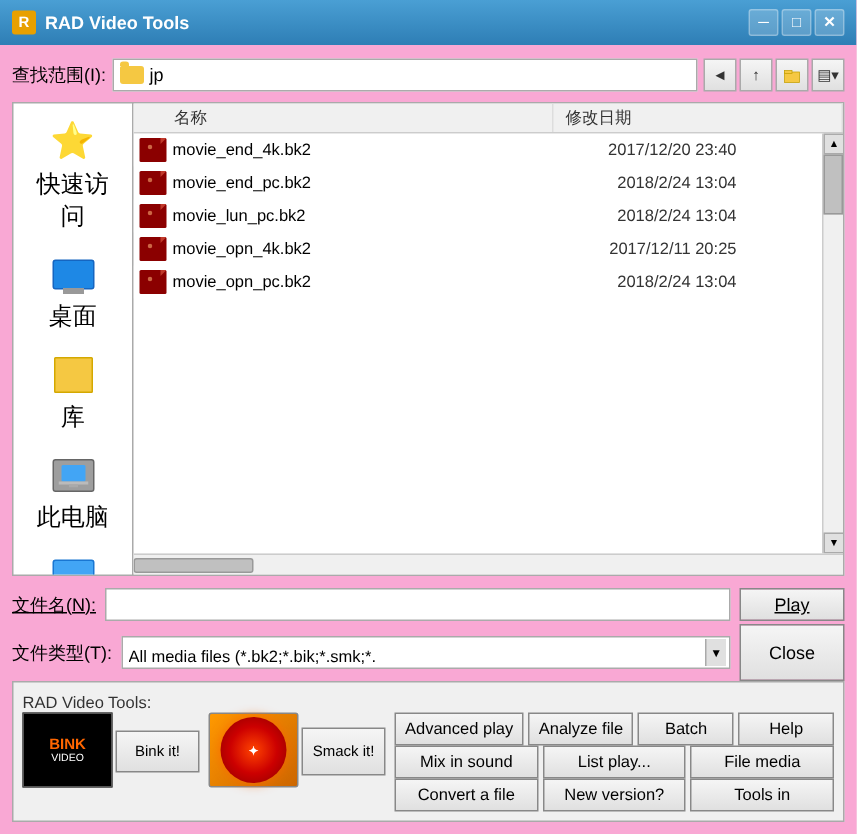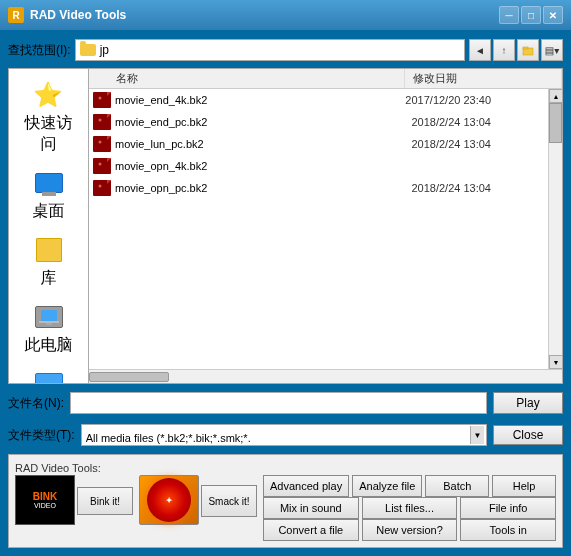--- a/index.html
+++ b/index.html
@@ -54,21 +54,21 @@
       font-size: 10px;
       cursor: pointer;
       display: flex;
       align-items: center;
       justify-content: center;
       border-radius: 2px;
     }
 
     
     .dialog {
-      background: #0369a1;
+      background: #f9a8d4;
       height: calc(100% - 30px);
       display: flex;
       flex-direction: column;
       padding: 8px;
       gap: 6px;
     }
 
     
     .location-bar {
       display: flex;
@@ -243,21 +243,21 @@
       height: 20px;
     }
     .file-list-header-col {
       padding: 2px 8px;
       font-size: 11px;
       color: #333;
       border-right: 1px solid #ddd;
       display: flex;
       align-items: center;
     }
-    .col-name { width: 316px; padding-left: 27px; }
+    .col-name { width: 280px; padding-left: 27px; }
     .col-date { flex: 1; }
     .file-list-body {
       flex: 1;
       overflow-y: auto;
       overflow-x: hidden;
     }
     .file-row {
       display: flex;
       align-items: center;
       height: 22px;
@@ -330,20 +330,21 @@
       border: 1px solid #999;
       border-radius: 2px;
     }
 
     
     .filename-row {
       display: flex;
       align-items: center;
       gap: 6px;
       height: 26px;
+      text-decoration: underline;
     }
     .filename-label {
       font-size: 12px;
       white-space: nowrap;
     }
     .filename-input {
       flex: 1;
       height: 22px;
       border: 1px solid #aaa;
       background: white;
@@ -386,21 +387,21 @@
       height: 18px;
       background: #e0e0e0;
       border-left: 1px solid #aaa;
       display: flex;
       align-items: center;
       justify-content: center;
       font-size: 8px;
     }
     .close-btn {
       width: 70px;
-      height: 20px;
+      height: 38px;
       background: linear-gradient(to bottom, #f5f5f5, #e0e0e0);
       border: 1px solid #888;
       font-size: 12px;
       cursor: pointer;
       display: flex;
       align-items: center;
       justify-content: center;
     }
 
     
@@ -681,20 +682,21 @@
           </div>
 
           <div class="file-row">
             <div class="file-icon">
               <svg width="12" height="12" viewBox="0 0 12 12">
                 <circle cx="6" cy="6" r="5" fill="#8b0000"></circle>
                 <circle cx="4" cy="4" r="1.5" fill="#cc6644"></circle>
               </svg>
             </div>
             <span class="file-name">movie_opn_4k.bk2</span>
+            <span class="file-date">2017/12/11 20:25</span>
           </div>
 
           <div class="file-row">
             <div class="file-icon">
               <svg width="12" height="12" viewBox="0 0 12 12">
                 <circle cx="6" cy="6" r="5" fill="#8b0000"></circle>
                 <circle cx="4" cy="4" r="1.5" fill="#cc6644"></circle>
               </svg>
             </div>
             <span class="file-name">movie_opn_pc.bk2</span>
@@ -759,22 +761,22 @@
 
       <div class="action-buttons">
         <div class="action-row">
           <div class="action-btn">Advanced play</div>
           <div class="action-btn">Analyze file</div>
           <div class="action-btn">Batch</div>
           <div class="action-btn">Help</div>
         </div>
         <div class="action-row">
           <div class="action-btn">Mix in sound</div>
-          <div class="action-btn">List files...</div>
-          <div class="action-btn">File info</div>
+          <div class="action-btn">List play...</div>
+          <div class="action-btn">File media</div>
         </div>
         <div class="action-row">
           <div class="action-btn">Convert a file</div>
           <div class="action-btn">New version?</div>
           <div class="action-btn">Tools in</div>
         </div>
       </div>
 
     </div>
   </div>

